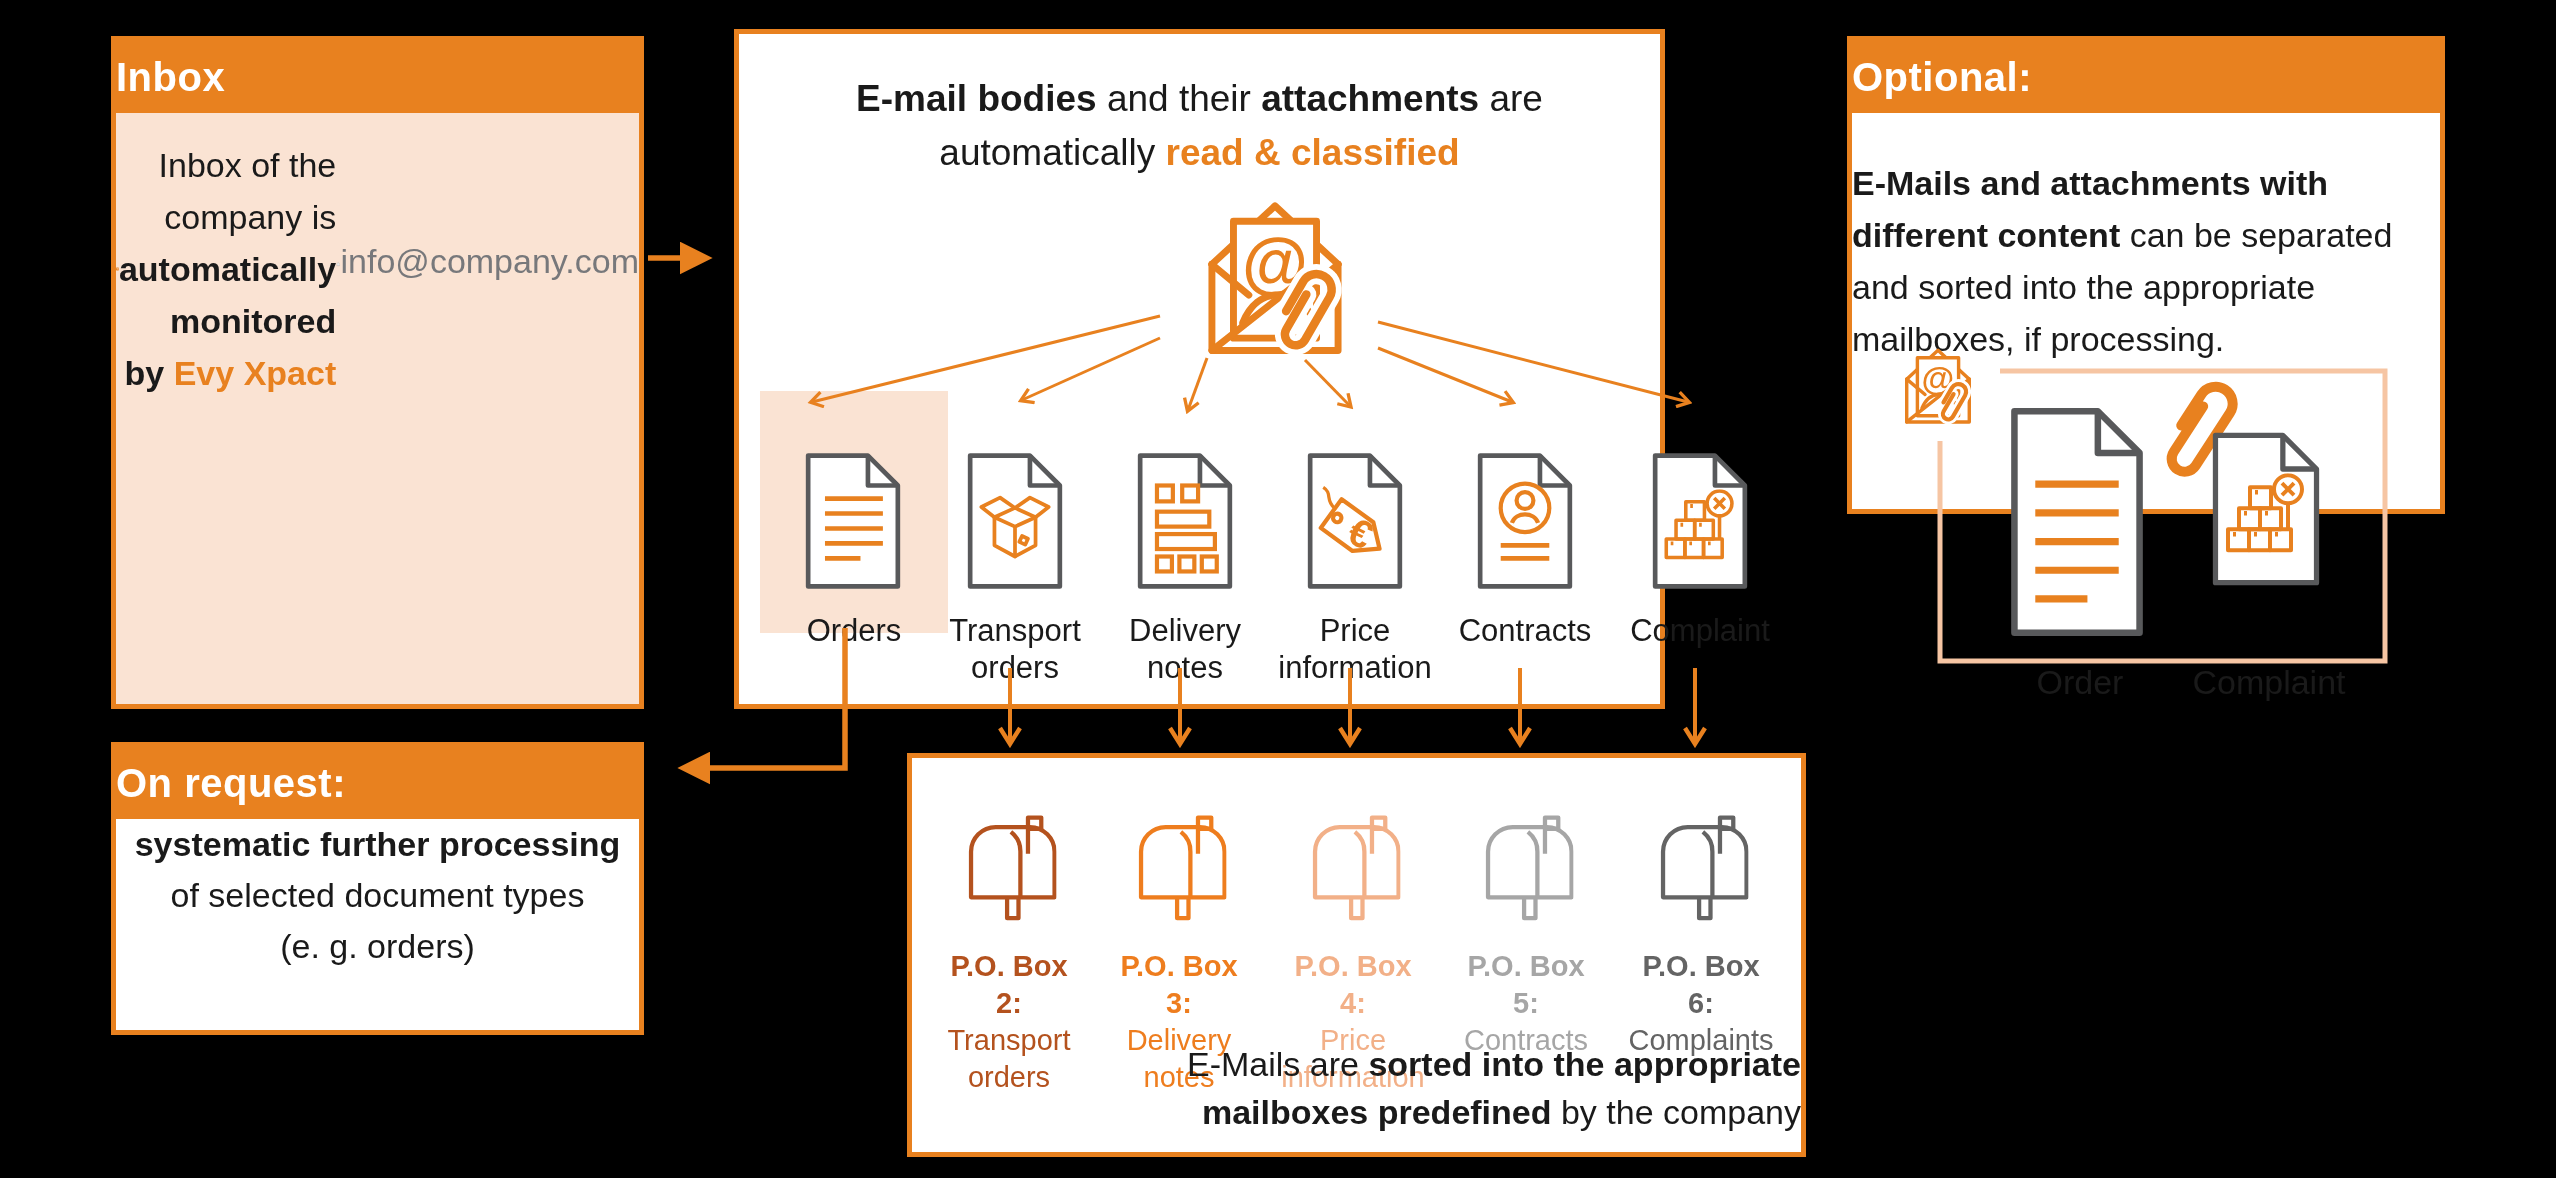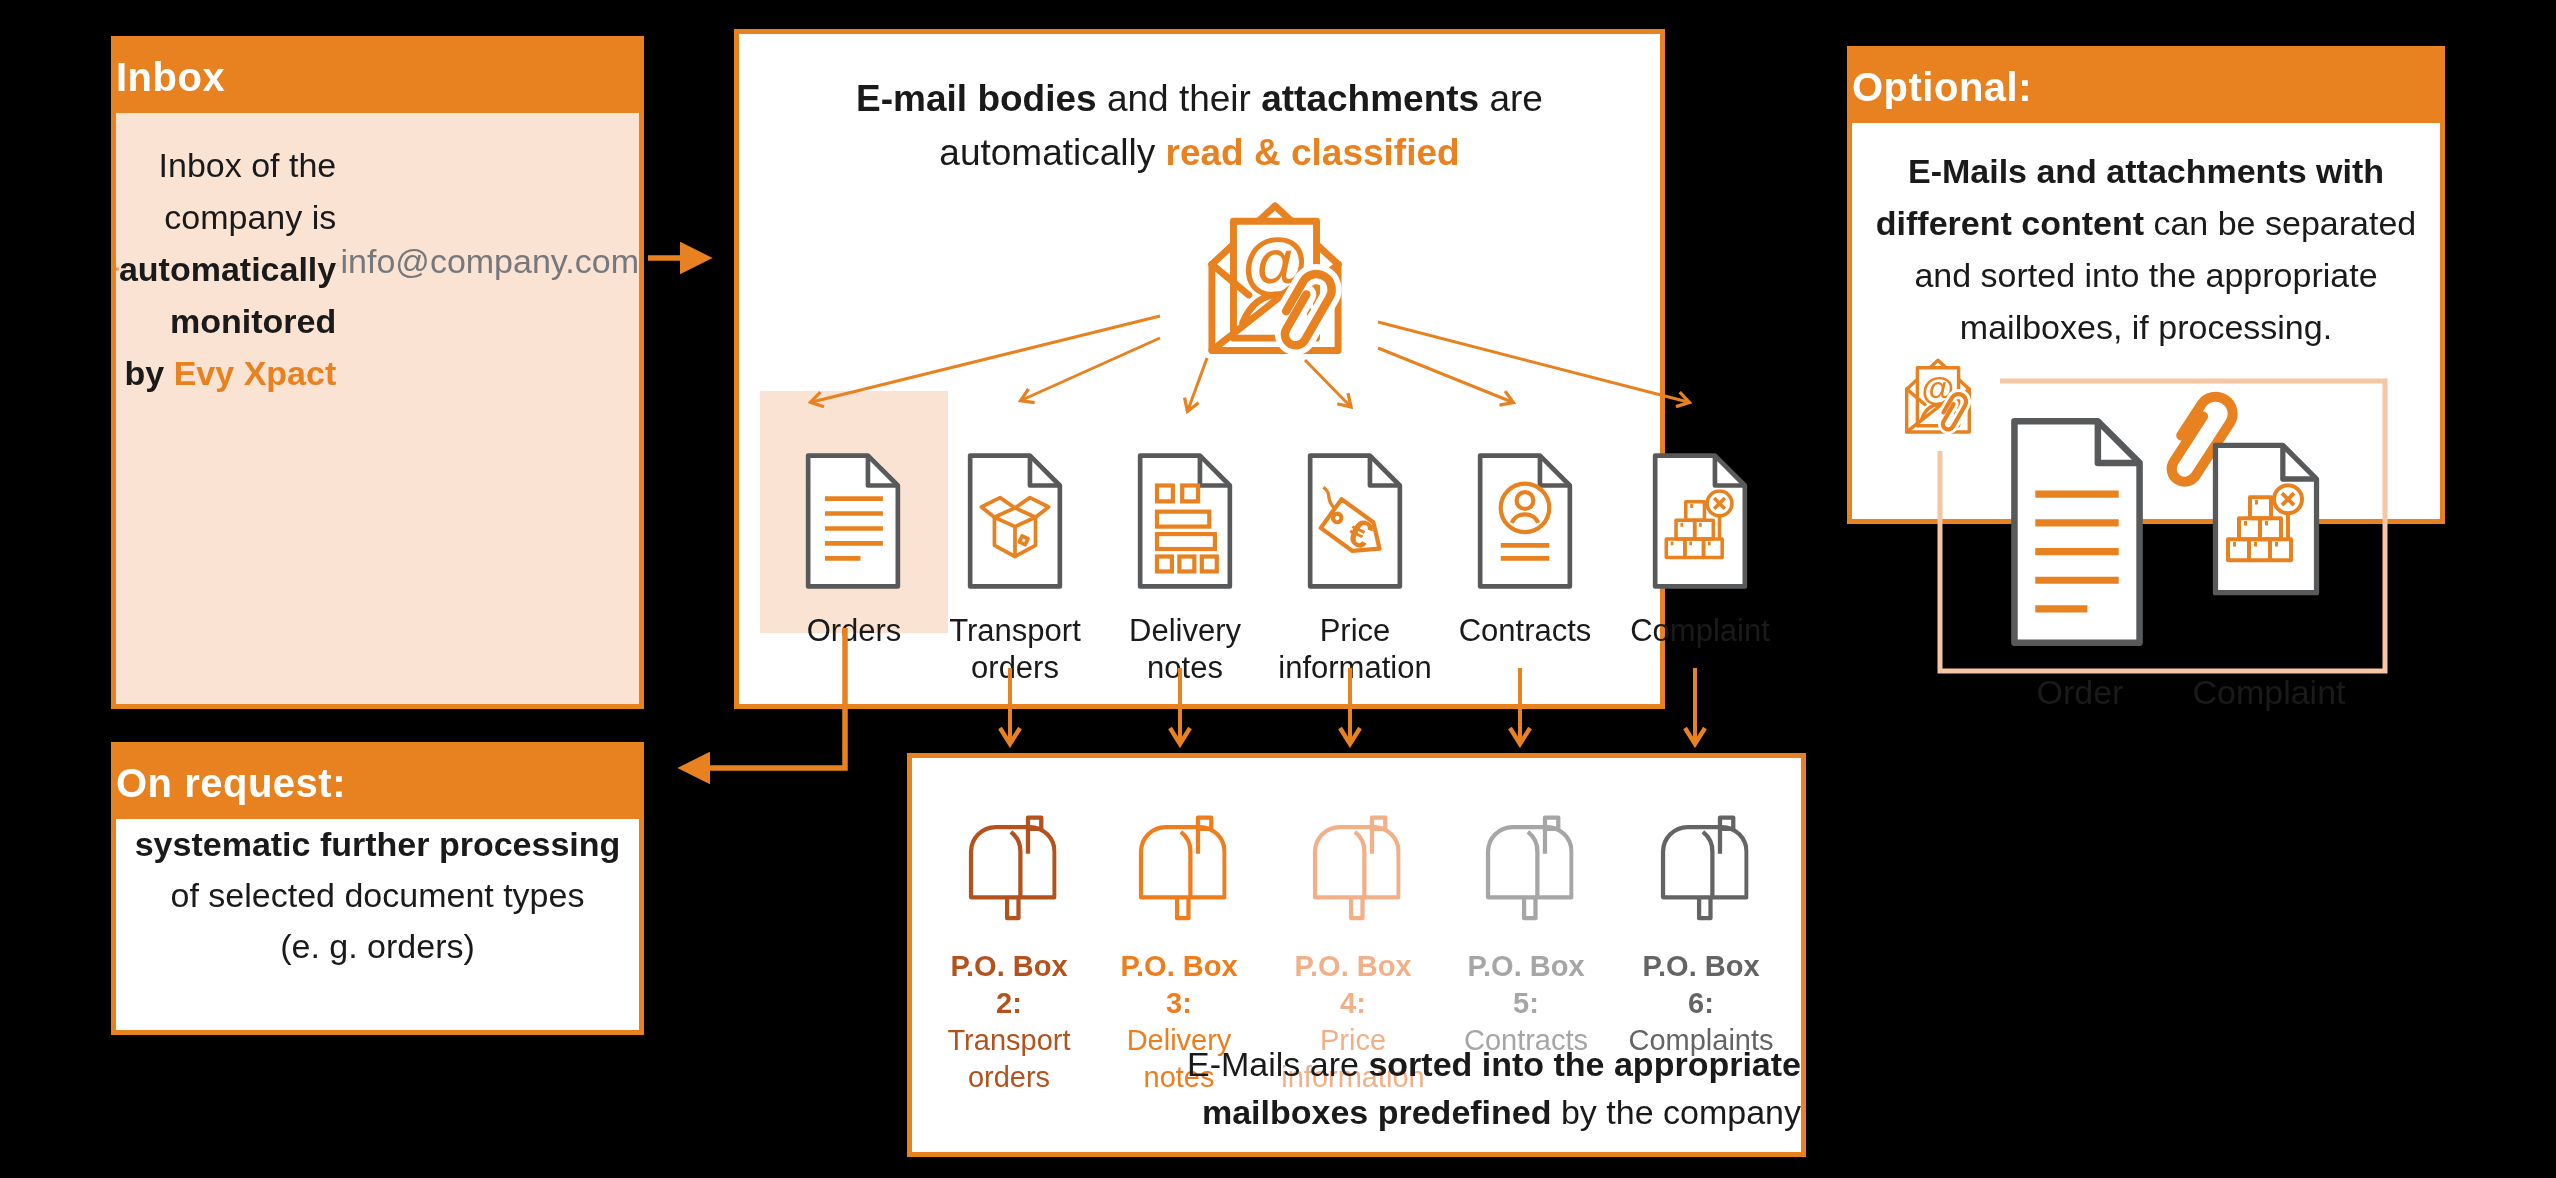--- a/index.html
+++ b/index.html
@@ -39,22 +39,22 @@
   .doc-label{position:absolute;top:578px;width:170px;text-align:center;font-size:31px;line-height:37px}
 
   
   #mailbox-panel{left:907px;top:753px;width:899px;height:404px}
   .mb-col{position:absolute;top:52px;width:150px;text-align:center}
   .mb-col svg{display:block;margin:0 auto}
   .mb-label{margin-top:26px;font-size:29px;line-height:37px}
   .mb-footer{position:absolute;left:0;bottom:16px;width:100%;text-align:right;font-size:34px;line-height:48px}
 
   
-  #optional-panel{left:1847px;top:46px;width:598px;height:478px}
-  #optional-panel .body-text{padding-top:22px;text-align:center;font-size:34px;line-height:52px}
+  #optional-panel{left:1847px;top:36px;width:598px;height:478px}
+  #optional-panel .body-text{padding-top:44px;font-size:34px;line-height:52px}
   .opt-abs{position:absolute}
   .opt-doc-label{position:absolute;top:622px;text-align:center;font-size:34px}
 
   svg{display:block}
   #connector-overlay{position:absolute;left:0;top:0;z-index:50;pointer-events:none}
 </style>
 </head>
 <body>
 
 <div id="canvas">

